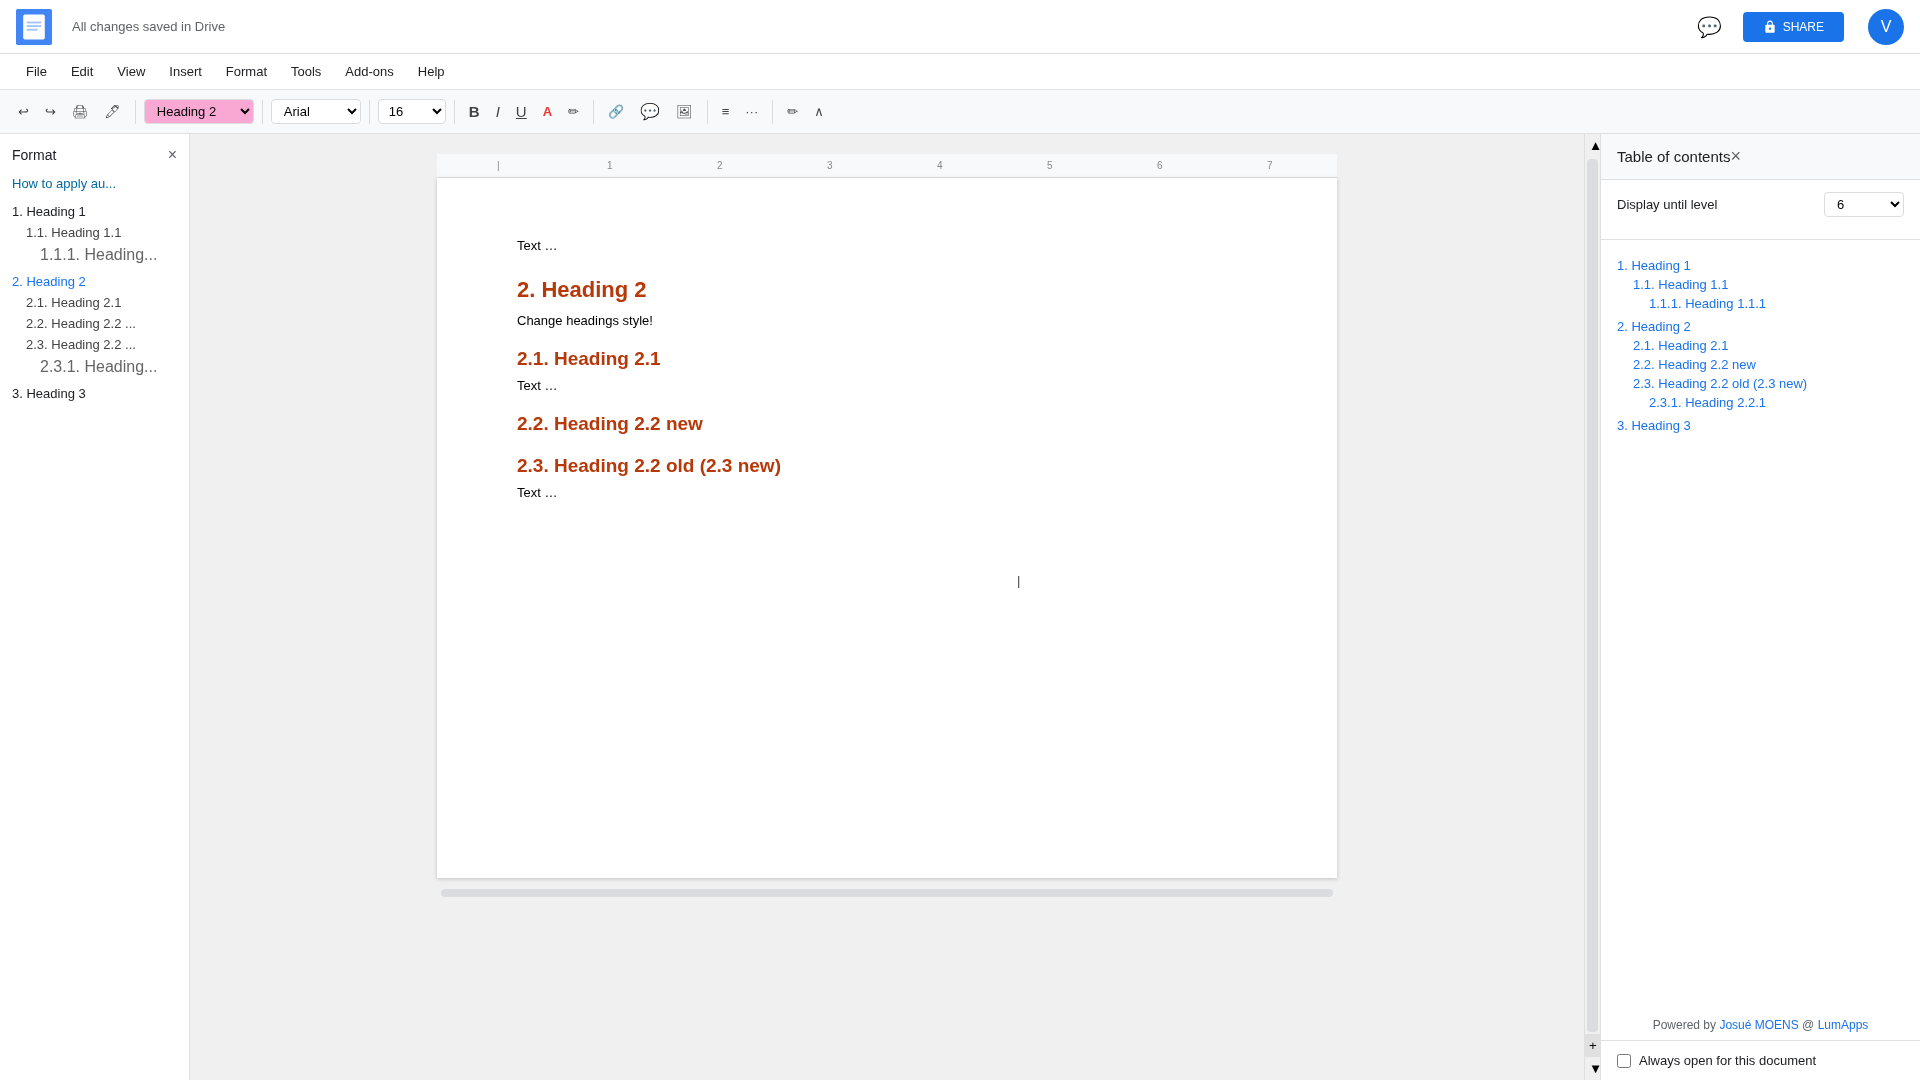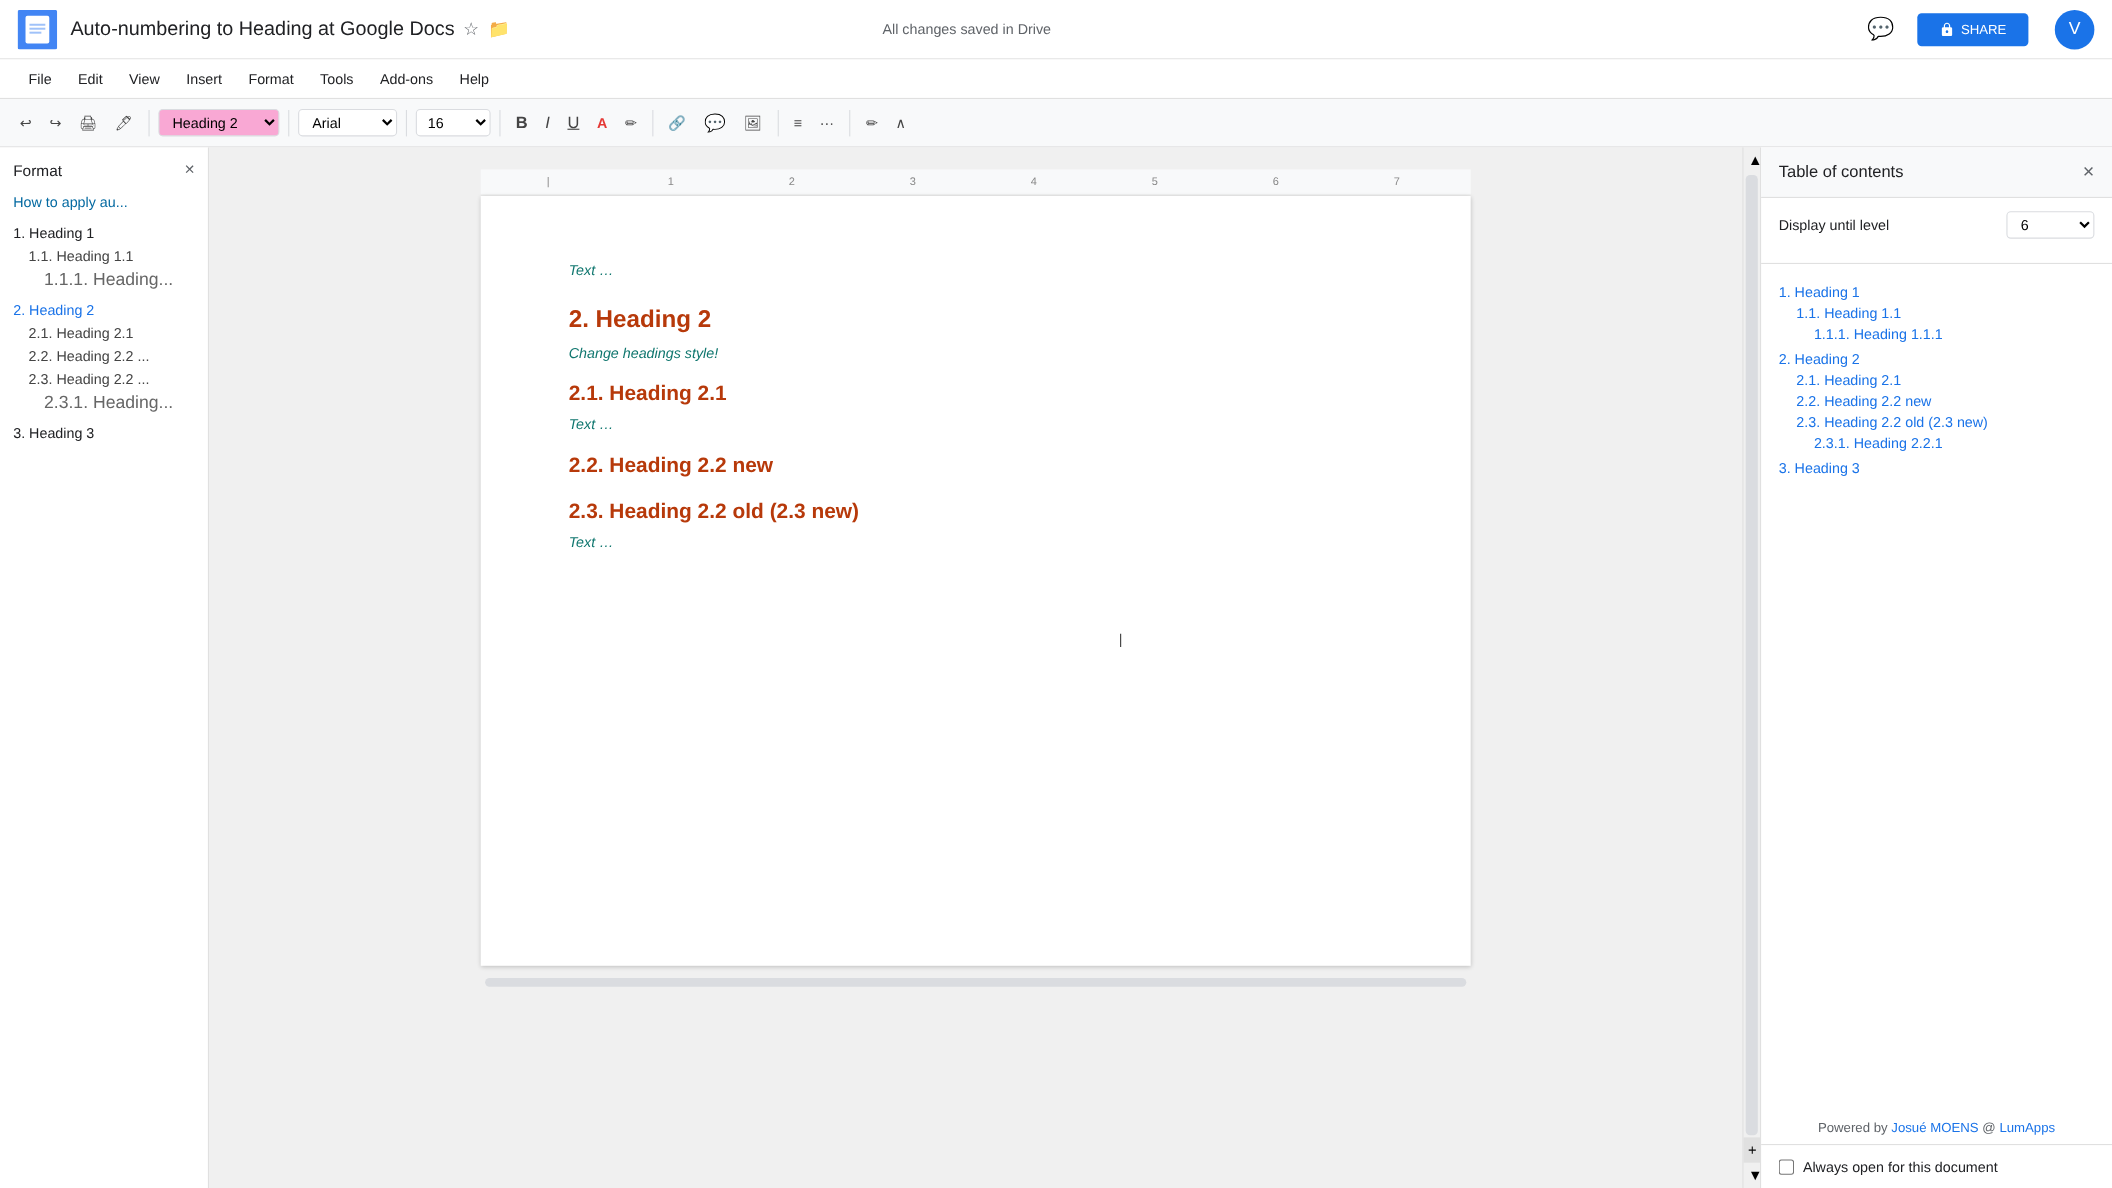--- a/index.html
+++ b/index.html
@@ -84,39 +84,39 @@
     }
     #ruler {
       background: #f8f9fa; height: 24px; width: 900px; border-bottom: 1px solid #e0e0e0;
       display: flex; align-items: center; font-size: 10px; color: #888;
       padding: 0 60px; position: relative; margin-bottom: 0;
     }
     #doc-page {
       width: 900px; background: #fff; box-shadow: 0 1px 4px rgba(0,0,0,0.2);
       padding: 60px 80px; min-height: 700px; position: relative;
     }
-    .doc-text { font-size: 13px; color: #0f766e; margin-bottom: 10px; font-style: italic; }
+    .doc-text { font-size: 13px; color: #000000; margin-bottom: 10px; }
     .doc-heading2 {
       font-size: 22px; color: #b7390a; font-weight: 700; margin: 24px 0 10px 0;
     }
     .doc-heading2-sub {
       font-size: 19px; color: #b7390a; font-weight: 700; margin: 20px 0 8px 0;
     }
     .doc-heading2-subsub {
       font-size: 19px; color: #b7390a; font-weight: 700; margin: 20px 0 8px 0;
     }
     #cursor-indicator { color: #444; font-size: 13px; position: absolute; top: 395px; left: 580px; }
 
     
     #toc-panel {
       width: 320px; background: #fff; border-left: 1px solid #e0e0e0;
       display: flex; flex-direction: column; flex-shrink: 0;
     }
     #toc-header {
-      display: flex; justify-content: space-between; align-items: center;
+      display: flex; justify-content: flex-start; align-items: center;
       padding: 12px 16px; border-bottom: 1px solid #e0e0e0; background: #f8f9fa;
     }
     #toc-title { font-size: 15px; font-weight: 500; color: #202124; }
     #toc-close { cursor: pointer; font-size: 18px; color: #5f6368; }
     #toc-settings { padding: 12px 16px; border-bottom: 1px solid #e0e0e0; }
     .toc-setting-row {
       display: flex; align-items: center; justify-content: space-between; margin-bottom: 10px;
     }
     .toc-setting-label { font-size: 13px; color: #202124; }
     .toc-setting-select {
@@ -153,27 +153,20 @@
 
 <div id="title-bar">
 
   <svg id="doc-icon" viewBox="0 0 40 40" xmlns="http://www.w3.org/2000/svg">
     <rect width="40" height="40" rx="2" fill="#4285f4"></rect>
     <rect x="8" y="6" width="24" height="28" rx="2" fill="white"></rect>
     <rect x="12" y="14" width="16" height="2" fill="#4285f4" opacity="0.5"></rect>
     <rect x="12" y="18" width="16" height="2" fill="#4285f4" opacity="0.5"></rect>
     <rect x="12" y="22" width="12" height="2" fill="#4285f4" opacity="0.5"></rect>
   </svg>
-  <div id="doc-title-area">
-    <div style="display:flex;align-items:center;gap:8px;">
-      <span style="font-size:18px;color:#202124;cursor:pointer;">Auto-numbering to Heading at Google Docs</span>
-      <span style="color:#5f6368;font-size:16px;cursor:pointer;">☆</span>
-      <span style="color:#5f6368;font-size:16px;cursor:pointer;">📁</span>
-    </div>
-  </div>
   <span style="font-size:13px;color:#5f6368;margin-left:8px;">All changes saved in Drive</span>
   <div style="flex:1;"></div>
   <span style="font-size:20px;cursor:pointer;color:#5f6368;margin-right:8px;">💬</span>
   <button id="share-btn">
     <svg width="14" height="14" viewBox="0 0 24 24" fill="white">
         <path d="M18 8h-1V6c0-2.76-2.24-5-5-5S7 3.24 7 6v2H6c-1.1 0-2 .9-2 2v10c0 1.1.9 2 2 2h12c1.1 0 2-.9 2-2V10c0-1.1-.9-2-2-2zm-6 9c-1.1 0-2-.9-2-2s.9-2 2-2 2 .9 2 2-.9 2-2 2zm3.1-9H8.9V6c0-1.71 1.39-3.1 3.1-3.1 1.71 0 3.1 1.39 3.1 3.1v2z"></path>
       </svg>
     <span>SHARE</span>
   </button>
   <div id="user-avatar">V</div>

